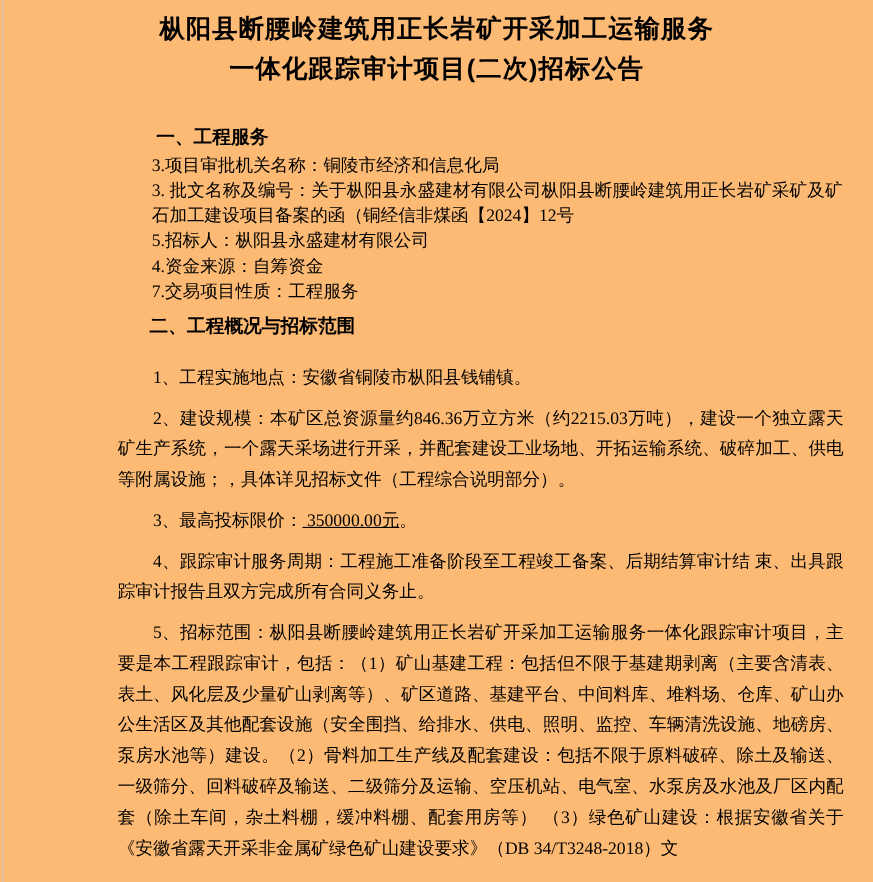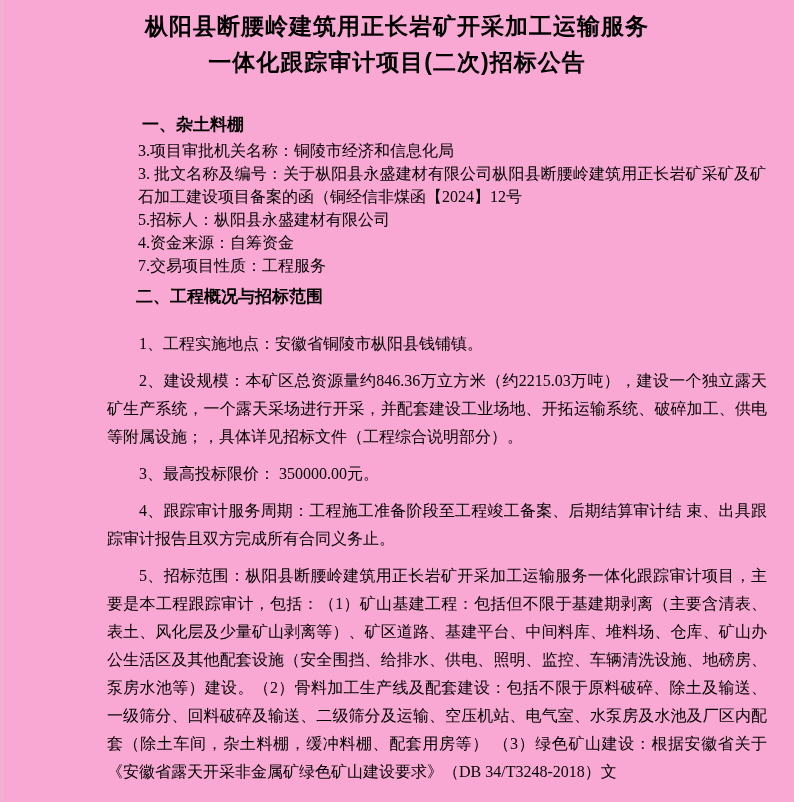--- a/index.html
+++ b/index.html
@@ -7,21 +7,21 @@
     padding: 0;
     background: #ffffff;
     width: 794px;
     height: 802px;
     overflow: hidden;
   }
   .page {
     position: relative;
     width: 794px;
     height: 802px;
-    background: #f9a8d4;
+    background: #fdba74;
     color: #000000;
     font-family: "Liberation Serif", "DejaVu Serif", serif;
   }
   .left-edge {
     position: absolute;
     left: 2px;
     top: 0;
     width: 1px;
     height: 802px;
     background: #c9c9c9;
@@ -63,36 +63,37 @@
     font-family: Liberation Serif, serif;
   }
   .para {
     font-size: 16px;
     line-height: 28px;
     text-align: justify;
     text-indent: 32px;
     margin: 0 0 9px 0;
   }
   .underline {
+    text-decoration: underline;
     margin-top: 23px;
   }
 </style>
 </head>
 <body>
 
 <div class="page">
   <div class="left-edge"></div>
 
   <div class="doc-title">
     <div>枞阳县断腰岭建筑用正长岩矿开采加工运输服务</div>
     <div>一体化跟踪审计项目(二次)招标公告</div>
   </div>
 
   <div class="section-1">
-    <div class="s1-heading">一、杂土料棚</div>
+    <div class="s1-heading">一、工程服务</div>
     <div>
         <div class="s1-item">3.项目审批机关名称：铜陵市经济和信息化局</div>
         <div class="s1-item">3. 批文名称及编号：关于枞阳县永盛建材有限公司枞阳县断腰岭建筑用正长岩矿采矿及矿石加工建设项目备案的函（铜经信非煤函【2024】12号</div>
         <div class="s1-item">5.招标人：枞阳县永盛建材有限公司</div>
         <div class="s1-item">4.资金来源：自筹资金</div>
         <div class="s1-item">7.交易项目性质：工程服务</div>
       </div>
   </div>
 
   <div class="section-2">

